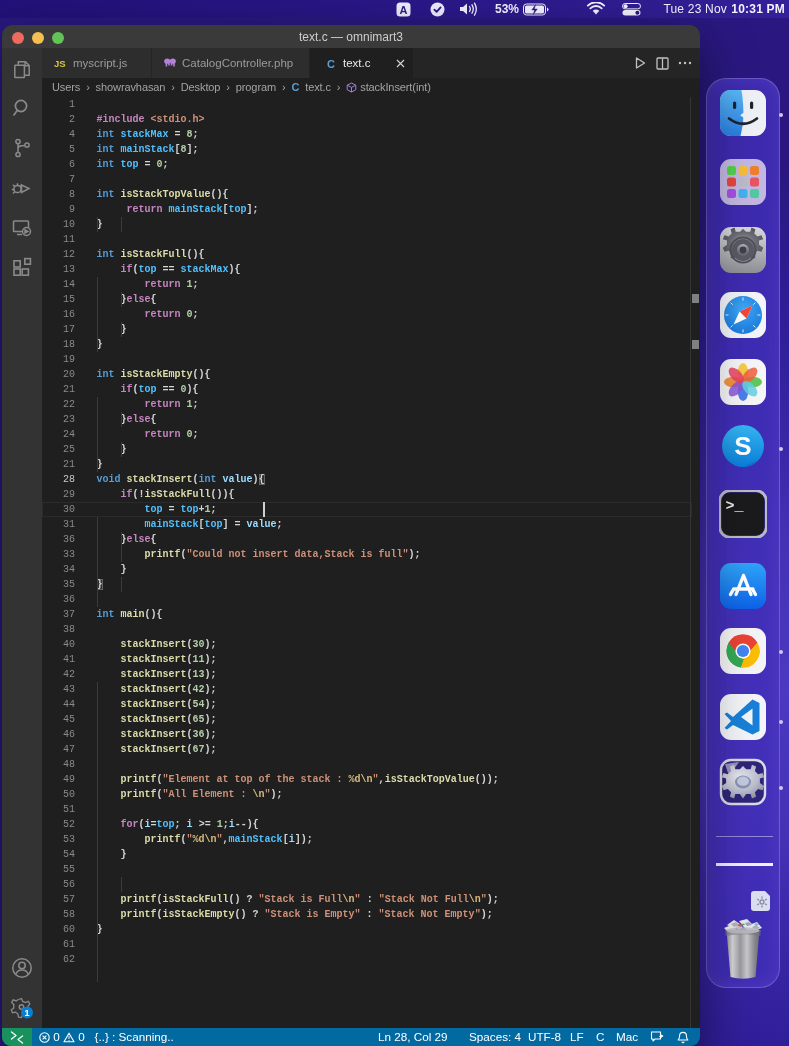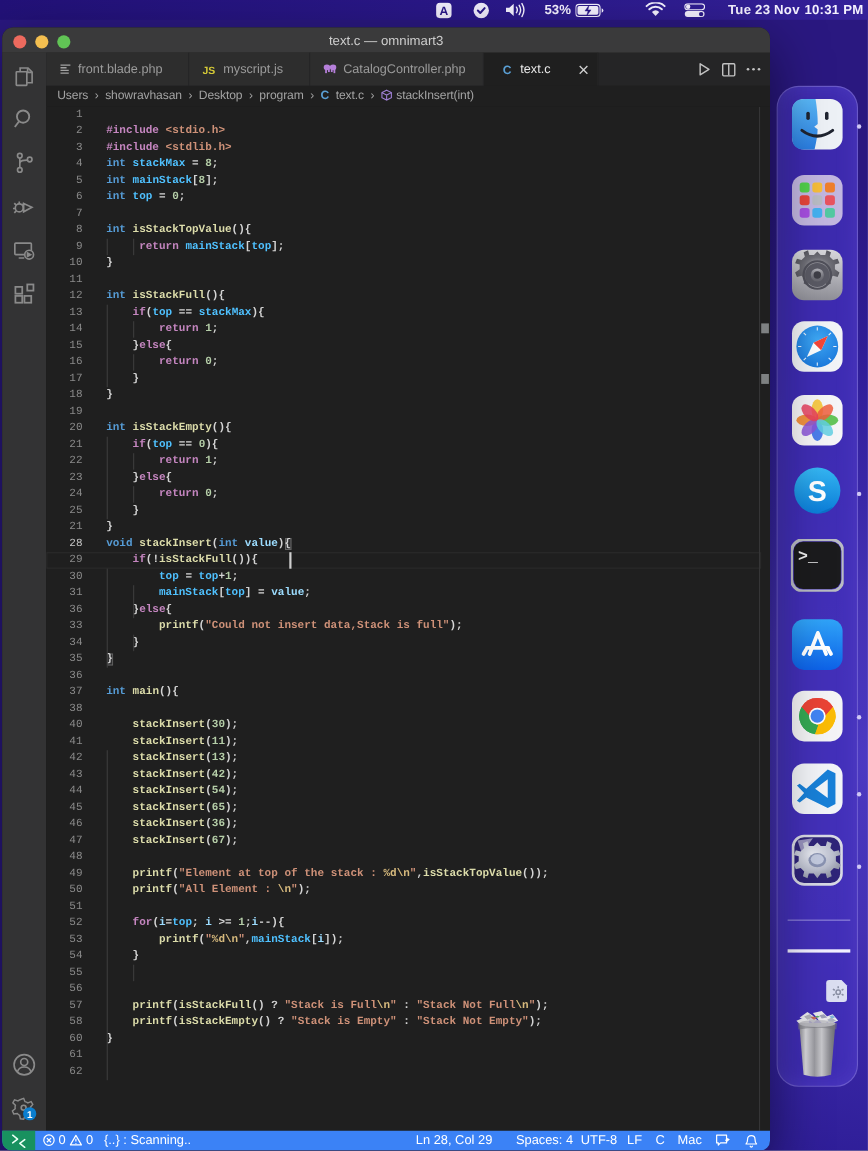--- a/index.html
+++ b/index.html
@@ -1,21 +1,21 @@
 <!DOCTYPE html>
 <html><head><meta charset="utf-8">
 <style>
 *{margin:0;padding:0;box-sizing:border-box}
 html,body{width:789px;height:1046px;overflow:hidden}
 body{position:relative;font-family:"Liberation Sans",sans-serif;
 background:radial-gradient(72% 50% at 104% 66%, #503ec9 0%, #4836bd 10%, #4431b4 30%, #3a28a8 45%, #2f1e98 70%, #2a1880 100%);}
 #menubar{position:absolute;left:0;top:0;width:789px;height:18px;
 background:linear-gradient(90deg,#221178,#2a1889 55%,#342199);color:#f2efff;}
 .mb{position:absolute;top:0;height:18px;display:flex;align-items:center;color:#f4f1ff}
-#mbdate{right:62px;font-size:12px;font-weight:bold;letter-spacing:.2px}
+#mbdate{right:62px;font-size:12px;font-weight:normal;letter-spacing:.2px}
 #mbtime{right:4px;font-size:12px;font-weight:bold;letter-spacing:.2px}
 #mbpct{right:242px;font-size:12px;font-weight:bold}
 
 #win{position:absolute;left:2px;top:25px;width:698px;height:1021px;
 border-radius:10px 10px 9px 9px;background:#1f1f1f;box-shadow:0 18px 50px rgba(0,0,10,.55);text-decoration:underline;}
 #titlebar{position:absolute;left:0;top:0;right:0;height:23px;background:#3a3a3b;border-radius:10px 10px 0 0;}
 .tl{position:absolute;top:6.5px;width:12px;height:12px;border-radius:50%}
 #title{position:absolute;left:0;right:0;top:0;height:23px;line-height:24px;text-align:center;
 color:#cdcdcd;font-size:12px}
 #actbar{position:absolute;left:0;top:23px;width:40px;bottom:18px;background:#333334}
@@ -32,21 +32,21 @@
 .ln{display:inline-block;width:33px;text-align:right;color:#8a8a8a;letter-spacing:0;font-weight:normal}
 .ln.cur{color:#c8c8c8}
 .cd{margin-left:21.5px}
 .cd i{font-style:normal}
 .mbr{font-style:normal;background:rgba(90,90,95,.28);box-shadow:0 0 0 1px #646464 inset}
 .guide{position:absolute;width:1px;background:#3c3c3c}
 #curline{position:absolute;left:0;right:8px;top:405px;height:15px;border:1px solid rgba(255,255,255,.055)}
 #cursor{position:absolute;left:221px;top:405px;width:1.6px;height:15px;background:#cfcfcf}
 #ruler{position:absolute;left:648px;top:0;bottom:0;width:1px;background:#353536}
 .ovr{position:absolute;width:7px;height:9px;background:#7e8182}
-#statusbar{position:absolute;left:0;bottom:0;right:0;height:18px;background:#3b82f6;
+#statusbar{position:absolute;left:0;bottom:0;right:0;height:18px;background:#0369a1;
 border-radius:0 0 9px 9px;color:#fff;font-size:11.7px}
 #remote{position:absolute;left:0;top:0;bottom:0;width:29.5px;background:#18915f;border-radius:0 0 0 9px}
 .sbl{position:absolute;top:0;height:18px;line-height:18.5px;white-space:pre}
 
 #dock{position:absolute;left:705.5px;top:78px;width:74px;height:910px;
 background:rgba(66,48,185,.8);border:1px solid rgba(200,190,255,.32);border-radius:20px;
 box-shadow:inset 0 0 18px rgba(120,100,230,.25)}
 .di{position:absolute;left:12.5px;width:48px;height:48px}
 .dot{position:absolute;left:778.5px;width:4px;height:4px;border-radius:50%;background:#cfc8f5}
 .dsep{position:absolute;left:9px;width:57px;height:1px;background:rgba(230,225,255,.5)}
@@ -349,27 +349,20 @@
     <svg class="ai" style="top:947px" viewBox="0 0 24 24">
         <g fill="none" stroke="#8a8a8a" stroke-width="1.5">
           <circle cx="11.5" cy="12" r="2.2"></circle>
           <path d="M11.5 3.5 l1.2 3 a6 6 0 0 1 2.6 1.1 l3-1.2 1.5 2.6 -2 2.4 a6 6 0 0 1 0 3.2 l2 2.4 -1.5 2.6 -3-1.2 a6 6 0 0 1 -2.6 1.1 l-1.2 3 -3-.4 -.6-3.2 a6 6 0 0 1 -2.2-1.7 l-3.2.5 -1.2-2.8 2.5-2 a6 6 0 0 1 .2-3.2 l-2.3-2.2 1.5-2.6 3.1 1 a6 6 0 0 1 2.4-1.4 z" stroke-width="1.3"></path>
         </g>
         <circle cx="17" cy="17.5" r="6" fill="#0a7ecf"></circle>
         <text x="17" y="21" font-size="9" font-weight="bold" fill="#fff" text-anchor="middle" font-family="Liberation Sans">1</text>
       </svg>
   </div>
   <div id="tabs">
-    <div class="tab" style="width:130px"><span class="ticon">
-          <svg width="11" height="12" viewBox="0 0 11 12">
-            <g stroke="#b8b8b8" stroke-width="1.2">
-              <path d="M1 2.2 h9 M1 4.6 h5.5 M1 7 h7.5 M1 9.4 h7.5" opacity=".85"></path>
-            </g>
-          </svg>
-        </span>front.blade.php</div>
     <div class="tab" style="width:110px"><span class="ticon" style="width:13px">
           <svg width="13" height="12" viewBox="0 0 13 12">
             <text x="0" y="10" font-size="9.5" font-weight="bold" fill="#d4c937" font-family="Liberation Sans">JS</text>
           </svg>
         </span>myscript.js</div>
     <div class="tab" style="width:158px"><span class="ticon" style="width:12px">
           <svg width="12" height="11" viewBox="0 0 12 11">
             <g fill="#b57fda">
               <ellipse cx="3.2" cy="4.2" rx="3" ry="2.6"></ellipse>
               <ellipse cx="8.8" cy="4.2" rx="3" ry="2.6"></ellipse>
@@ -417,21 +410,20 @@
 <div class="guide" style="left:78.5px;top:195px;height:15px"></div>
 <div class="guide" style="left:78.5px;top:225px;height:15px"></div>
 <div class="guide" style="left:78.5px;top:315px;height:15px"></div>
 <div class="guide" style="left:78.5px;top:345px;height:15px"></div>
 <div class="guide" style="left:78.5px;top:435px;height:30px"></div>
 <div class="guide" style="left:78.5px;top:480px;height:15px"></div>
 <div class="guide" style="left:78.5px;top:780px;height:15px"></div>
     <div id="curline"></div>
 <div class="line"><span class="ln">1</span><span class="cd"></span></div>
 <div class="line"><span class="ln">2</span><span class="cd"><i style="color:#C586C0">#include</i> <i style="color:#CE9178">&lt;stdio.h&gt;</i></span></div>
-<div class="line"><span class="ln">3</span><span class="cd"><i style="color:#C586C0">#include</i> <i style="color:#CE9178">&lt;stdlib.h&gt;</i></span></div>
 <div class="line"><span class="ln">4</span><span class="cd"><i style="color:#569CD6">int</i> <i style="color:#4FC1FF">stackMax</i> = <i style="color:#B5CEA8">8</i>;</span></div>
 <div class="line"><span class="ln">5</span><span class="cd"><i style="color:#569CD6">int</i> <i style="color:#4FC1FF">mainStack</i>[<i style="color:#B5CEA8">8</i>];</span></div>
 <div class="line"><span class="ln">6</span><span class="cd"><i style="color:#569CD6">int</i> <i style="color:#4FC1FF">top</i> = <i style="color:#B5CEA8">0</i>;</span></div>
 <div class="line"><span class="ln">7</span><span class="cd"></span></div>
 <div class="line"><span class="ln">8</span><span class="cd"><i style="color:#569CD6">int</i> <i style="color:#DCDCAA">isStackTopValue</i>(){</span></div>
 <div class="line"><span class="ln">9</span><span class="cd">     <i style="color:#C586C0">return</i> <i style="color:#4FC1FF">mainStack</i>[<i style="color:#4FC1FF">top</i>];</span></div>
 <div class="line"><span class="ln">10</span><span class="cd">}</span></div>
 <div class="line"><span class="ln">11</span><span class="cd"></span></div>
 <div class="line"><span class="ln">12</span><span class="cd"><i style="color:#569CD6">int</i> <i style="color:#DCDCAA">isStackFull</i>(){</span></div>
 <div class="line"><span class="ln">13</span><span class="cd">    <i style="color:#C586C0">if</i>(<i style="color:#4FC1FF">top</i> == <i style="color:#4FC1FF">stackMax</i>){</span></div>

